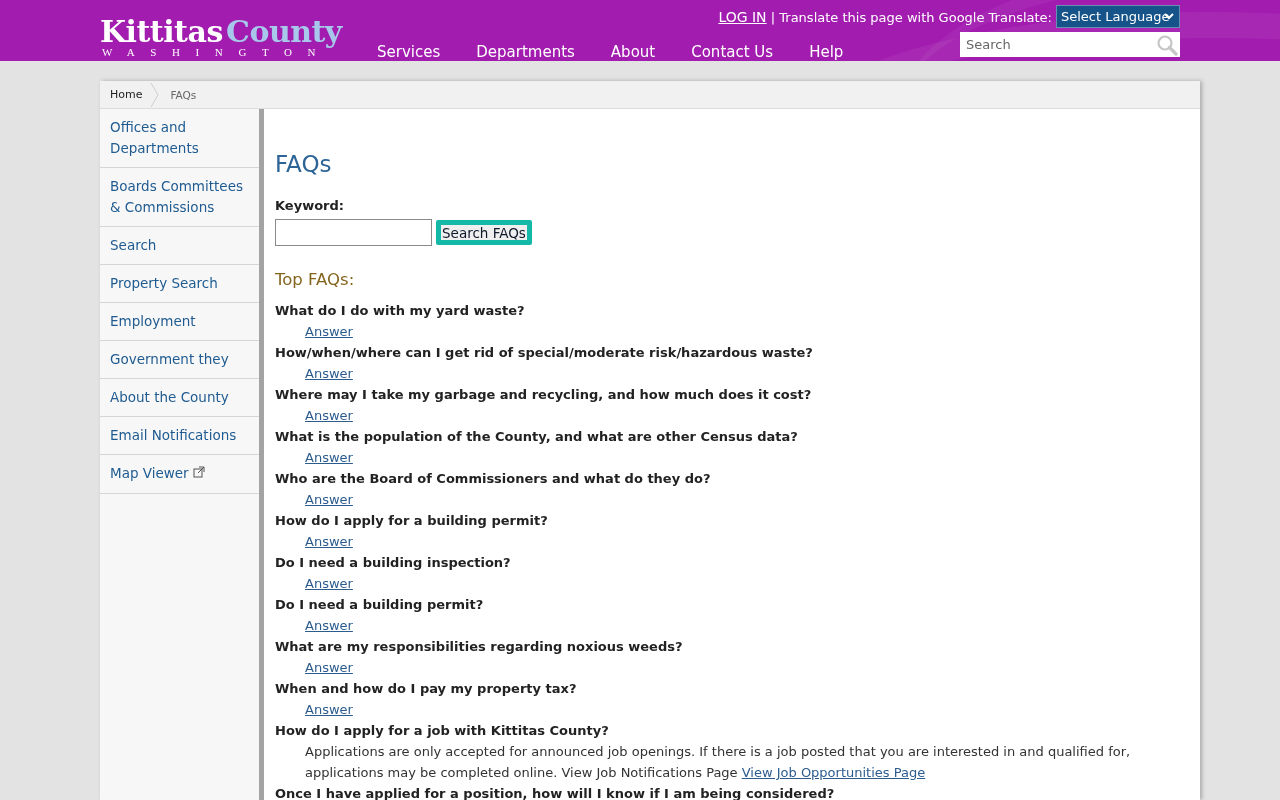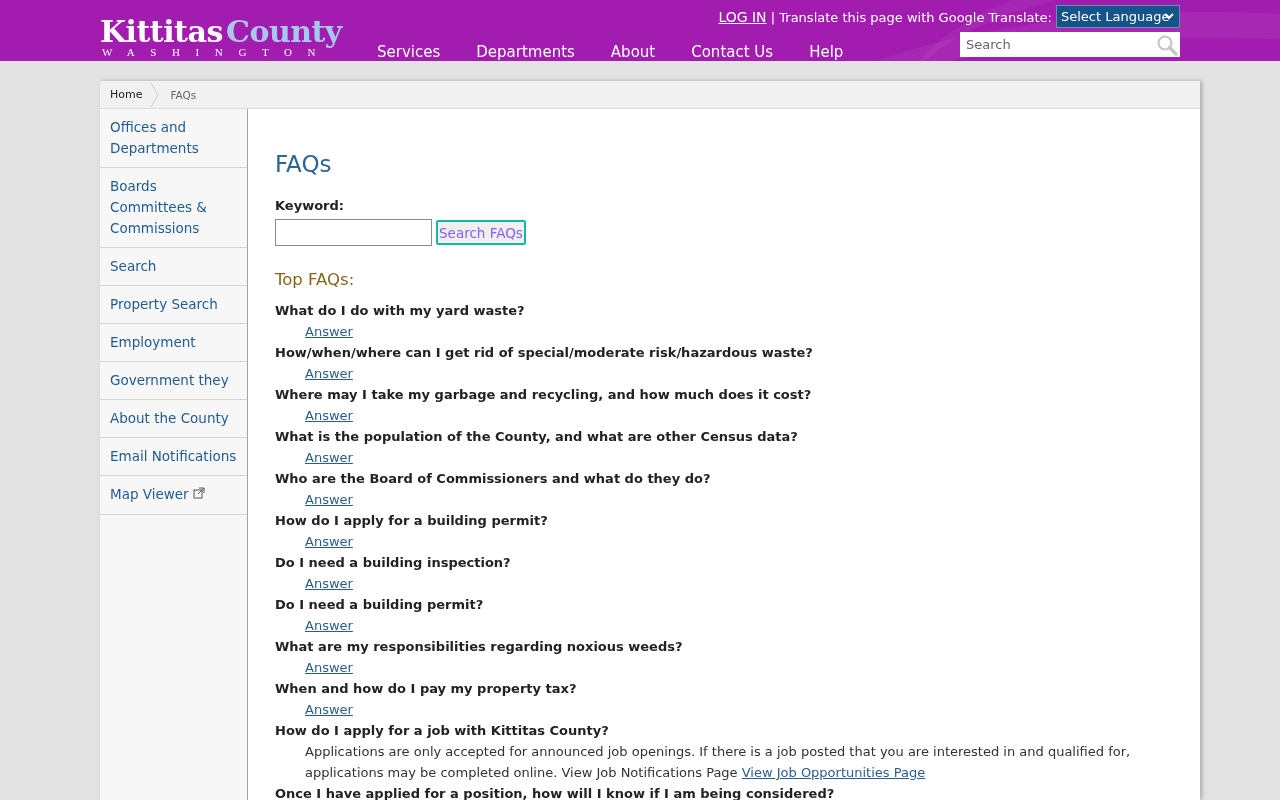--- a/index.html
+++ b/index.html
@@ -87,22 +87,22 @@
     height: 28px; background: #f1f1f1; border-bottom: 1px solid #dcdcdc;
     display: flex; align-items: center; font-size: 11px; padding-left: 10px;
   }
   .breadcrumb a { color: #222; text-decoration: none; }
   .breadcrumb .sep {
     width: 10px; height: 28px; margin: 0 10px 0 8px; position: relative;
   }
   .breadcrumb .current { color: #666; font-size: 10.5px; }
 
   .sidebar {
-    position: absolute; left: 0; top: 28px; width: 148px; height: 691px;
-    background: #f7f7f7; border-right: 1px solid #a3a3a3;
+    position: absolute; left: 0; top: 28px; width: 164px; height: 691px;
+    background: #f7f7f7; border-right: 5px solid #a3a3a3;
   }
   .sidebar .item {
     display: block; padding: 8px 10px 8px 10px;
     border-bottom: 1px solid #d6d6d6;
     color: #1f5b91; font-size: 13.5px; line-height: 21px; text-decoration: none;
   }
   .sidebar .ext { font-size: 11px; }
 
   .content {
     position: absolute; left: 175px; top: 28px; width: 910px;
@@ -110,22 +110,22 @@
   .content h1 {
     margin-top: 40px; font-size: 23px; font-weight: normal; color: #2c6496;
     line-height: 30px;
   }
   .kw-label { margin-top: 18px; font-size: 13px; font-weight: bold; line-height: 18px; }
   .kw-row { display: flex; margin-top: 4px; gap: 4px; }
   .kw-row input {
     width: 157px; height: 27px; border: 1px solid #8a8a8a; background: #fff;
   }
   .kw-row button {
-    height: 25px; margin-top: 1px; font-size: 13.5px; border: 2px solid #14b8a6;
-    background: #efefef; border-radius: 2px; padding: 0 1px; color: #8b5cf6;
+    height: 25px; margin-top: 1px; font-size: 13.5px; border: 5px solid #14b8a6;
+    background: #efefef; border-radius: 2px; padding: 0 1px; color: #0f172a;
     font-family: "DejaVu Sans", sans-serif;
   }
   .top-faqs {
     margin-top: 22px; color: #84651d; font-size: 16.5px; font-weight: normal; line-height: 24px;
   }
   .faq-list { margin-top: 8px; }
   .faq-q { font-size: 13px; font-weight: bold; line-height: 21px; color: #222; }
   .faq-a { padding-left: 30px; font-size: 13px; line-height: 21px; }
   .faq-a a { color: #2c5c8e; text-decoration: underline; }
   .faq-a .text { color: #333; }

